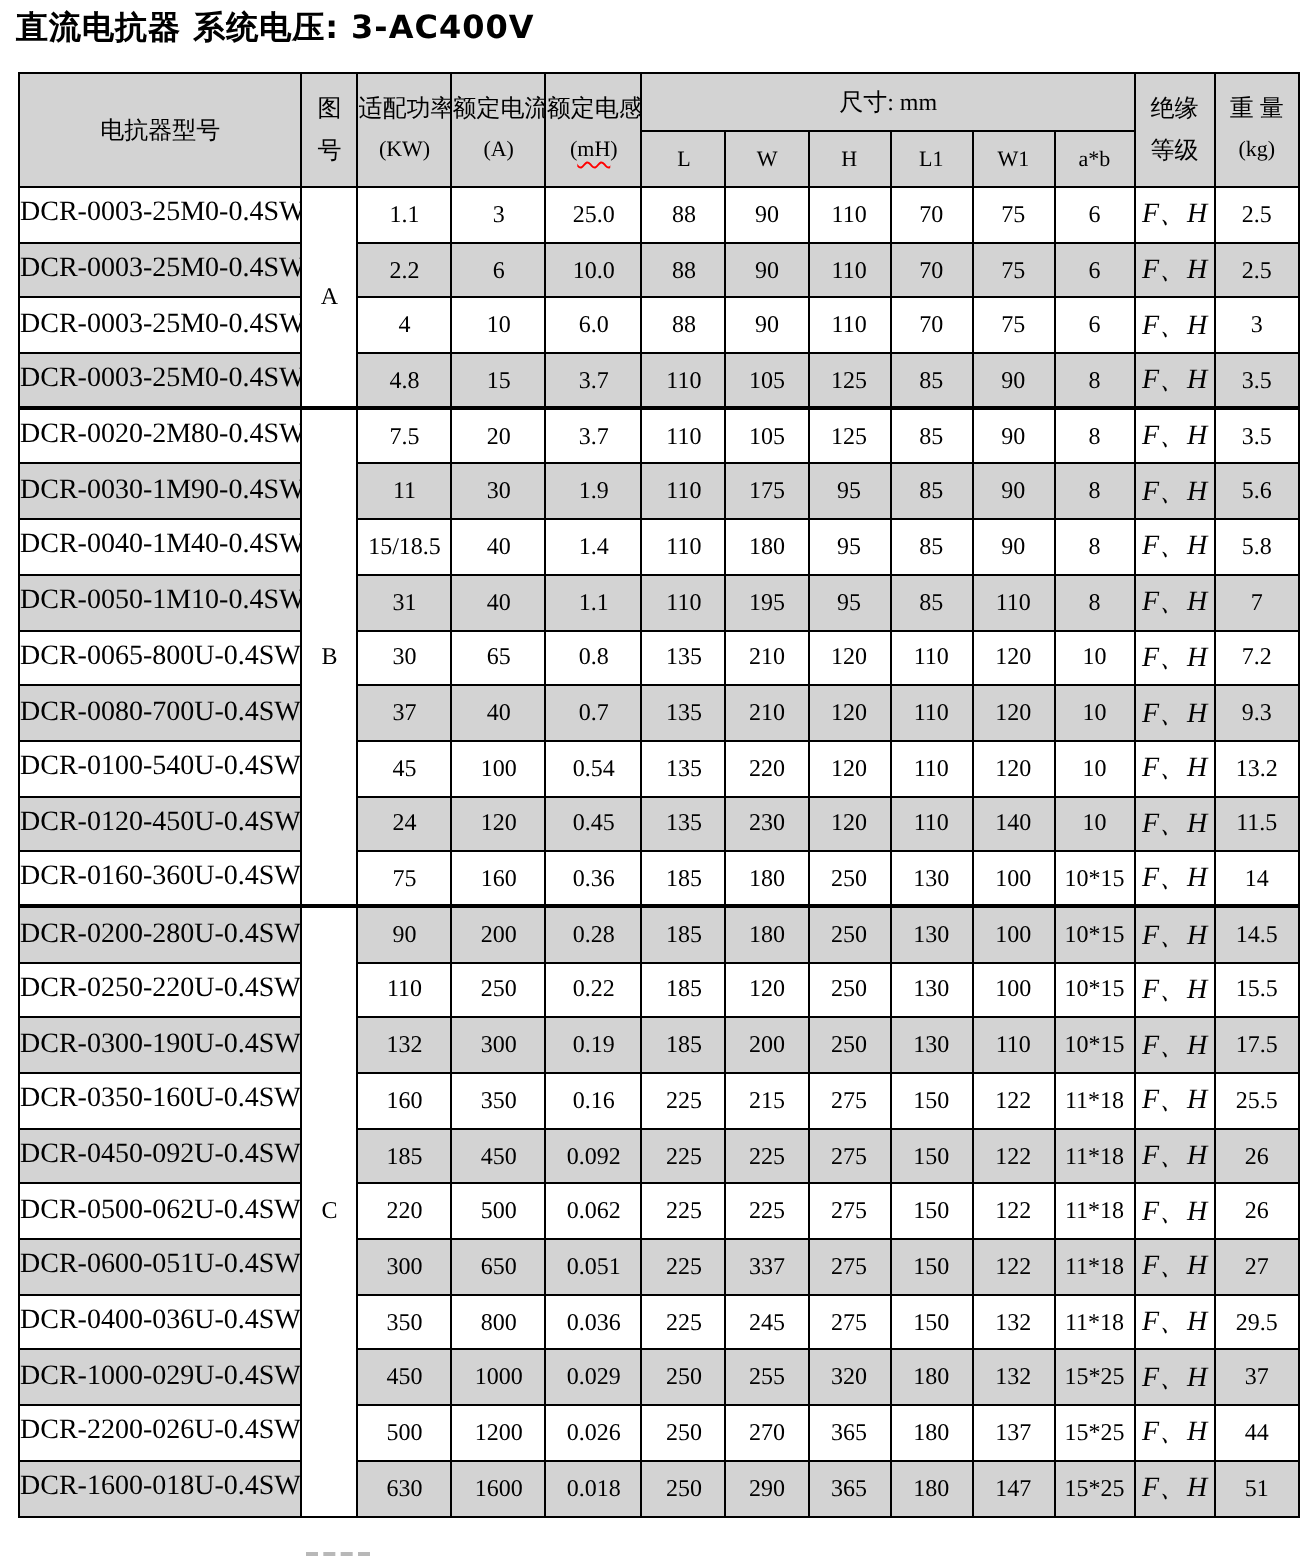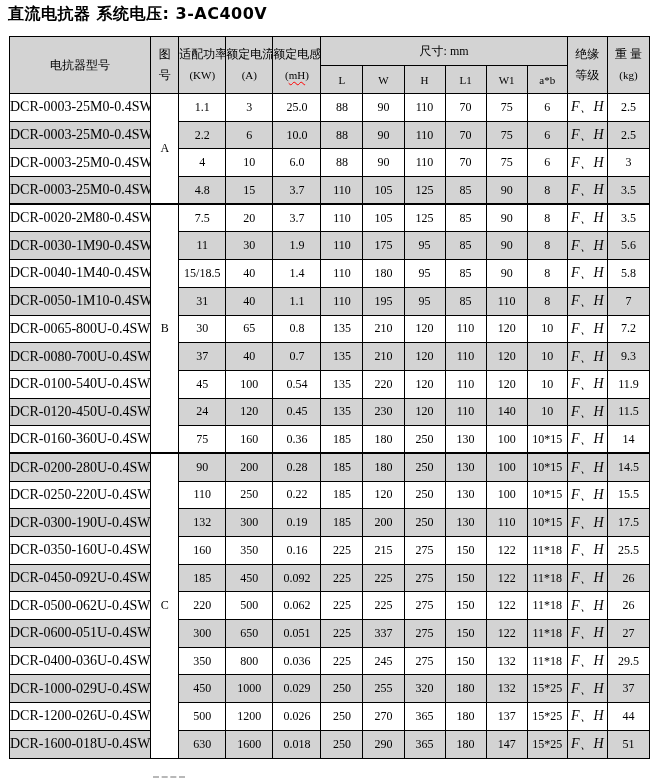--- a/index.html
+++ b/index.html
@@ -286,21 +286,21 @@
           <td>45</td>
           <td>100</td>
           <td>0.54</td>
           <td>135</td>
           <td>220</td>
           <td>120</td>
           <td>110</td>
           <td>120</td>
           <td>10</td>
           <td class="ins">F、H</td>
-          <td>11.9</td>
+          <td>13.2</td>
         </tr>
         <tr class="shade">
           <td class="model">DCR-0120-450U-0.4SW</td>
           <td>24</td>
           <td>120</td>
           <td>0.45</td>
           <td>135</td>
           <td>230</td>
           <td>120</td>
           <td>110</td>
@@ -444,21 +444,21 @@
           <td>250</td>
           <td>255</td>
           <td>320</td>
           <td>180</td>
           <td>132</td>
           <td>15*25</td>
           <td class="ins">F、H</td>
           <td>37</td>
         </tr>
         <tr>
-          <td class="model">DCR-1200-026U-0.4SW</td>
+          <td class="model">DCR-2200-026U-0.4SW</td>
           <td>500</td>
           <td>1200</td>
           <td>0.026</td>
           <td>250</td>
           <td>270</td>
           <td>365</td>
           <td>180</td>
           <td>137</td>
           <td>15*25</td>
           <td class="ins">F、H</td>

